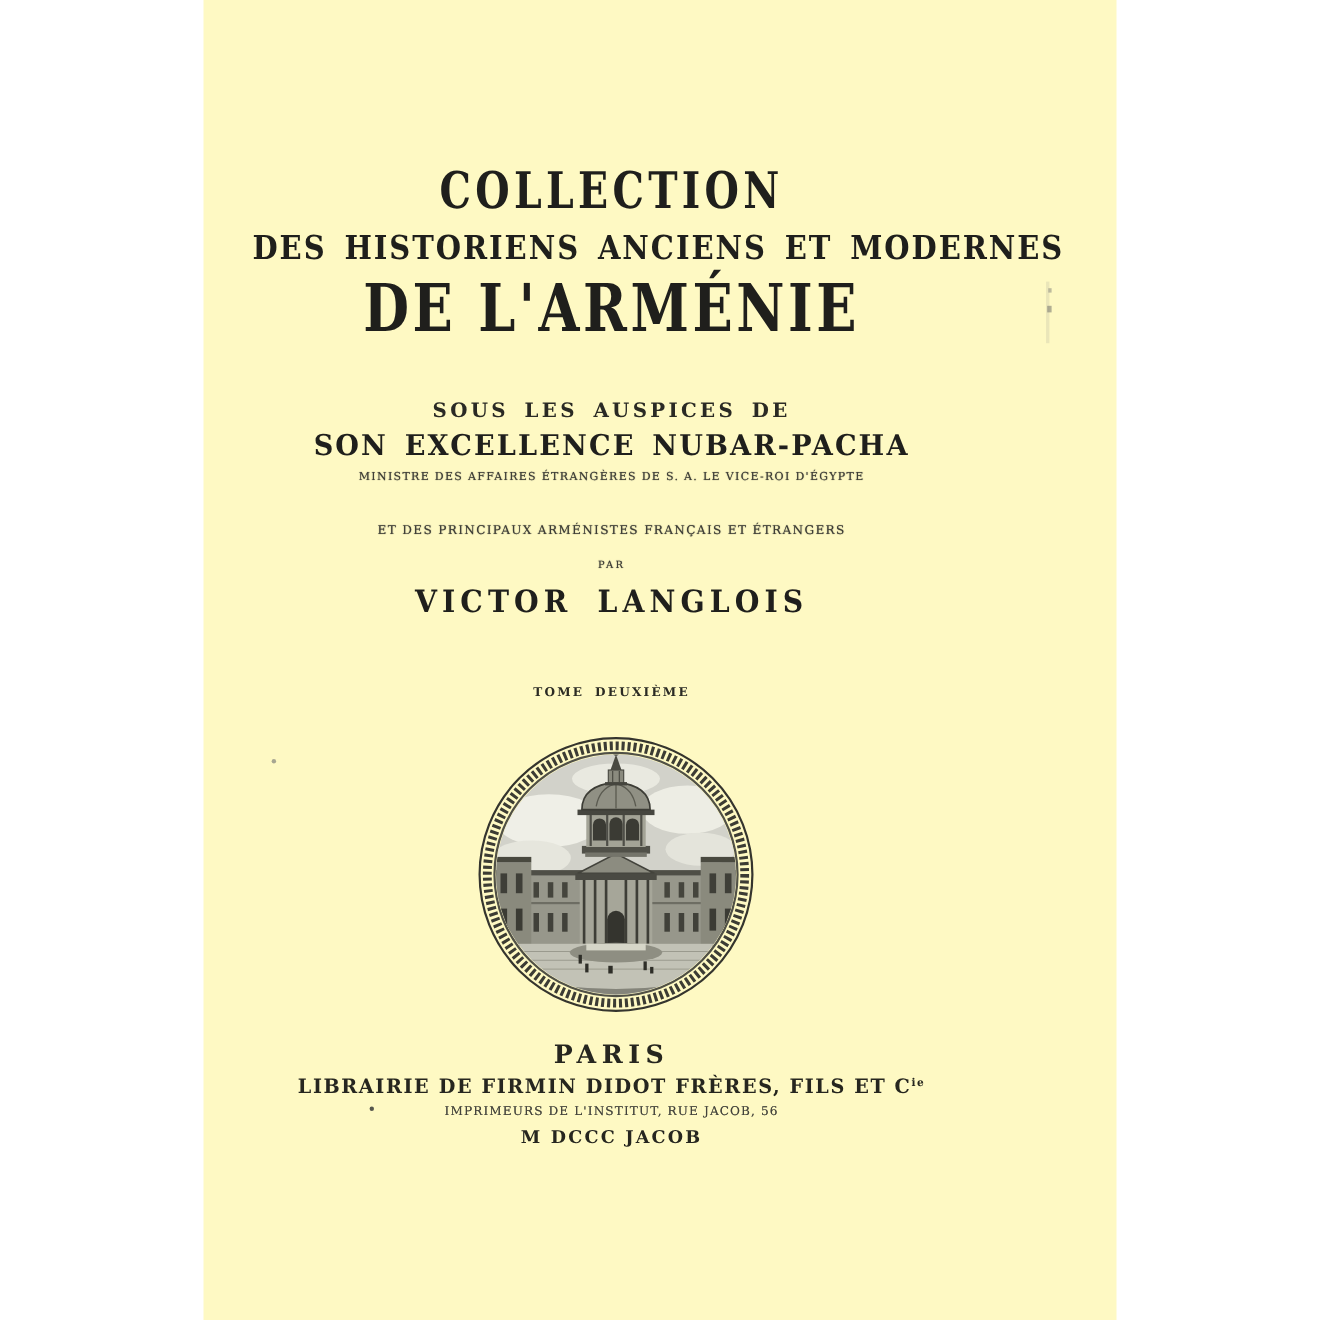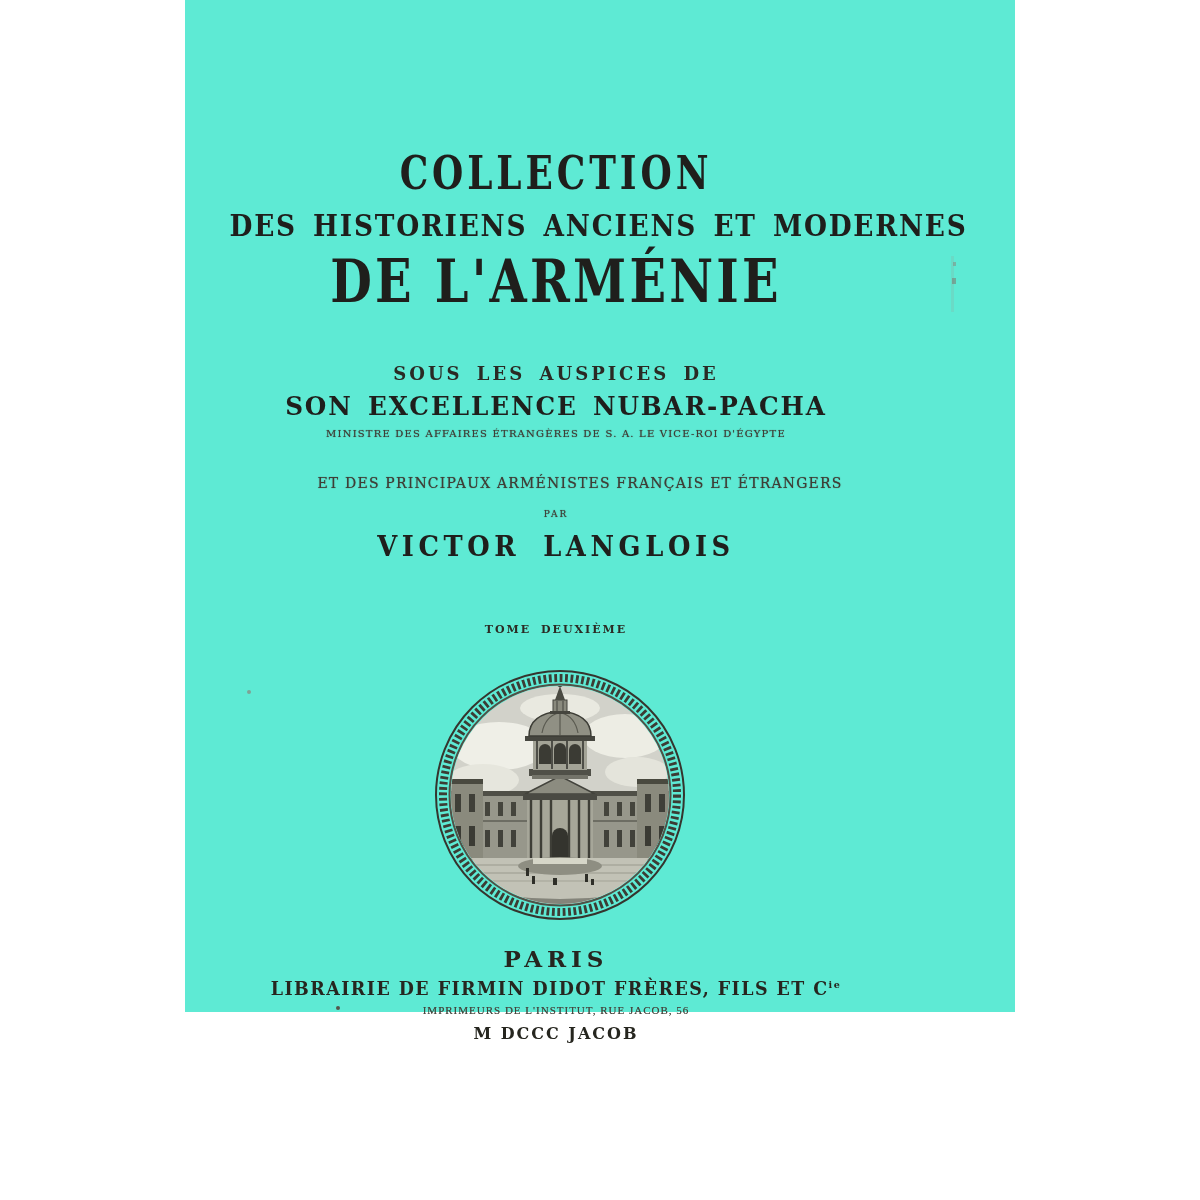--- a/index.html
+++ b/index.html
@@ -1,43 +1,43 @@
 <!DOCTYPE html>
 <html><head>
 <meta charset="utf-8">
 <style>
   html,body{margin:0;padding:0;}
   body{
     width:1200px;height:1200px;background:#ffffff;overflow:hidden;
     font-family:"DejaVu Serif","Liberation Serif",serif;
   }
   .page{
-    position:relative;margin-left:185px;width:830px;height:1012px;
-    background:#5eead4;
+    position:relative;margin-left:185px;width:830px;height:1200px;
+    background:#fef9c3;
   }
   .line{
     position:absolute;left:0;width:742px;text-align:center;
     color:#1f1f1c;white-space:nowrap;transform-origin:50% 50%;
   }
   .t-collection{top:146px;font-size:46px;font-weight:700;letter-spacing:5px;transform:scaleX(.78);}
   .t-serie-sub{top:208px;font-size:30px;font-weight:700;letter-spacing:2px;word-spacing:6px;transform:scaleX(.88);}
   .t-main{top:246px;font-size:60px;font-weight:700;letter-spacing:4px;transform:scaleX(.8);}
   .t-publiee{top:339px;font-size:10px;letter-spacing:2px;}
   .t-auspices{top:363px;font-size:18px;font-weight:700;letter-spacing:3px;word-spacing:5px;color:#2a2a24;}
   .t-patron{top:391px;font-size:26px;font-weight:700;letter-spacing:2px;word-spacing:5px;transform:scaleX(.95);}
   .t-ministre{top:428px;font-size:10px;letter-spacing:1.2px;}
   .t-concours{top:453px;font-size:9px;letter-spacing:1px;}
-  .t-principaux{top:475px;font-size:14px;letter-spacing:1.2px;padding-left:24px;}
+  .t-principaux{top:475px;font-size:11px;letter-spacing:1.2px;}
   .t-par{top:509px;font-size:9px;letter-spacing:2px;}
   .t-victor{top:530px;font-size:28px;font-weight:700;letter-spacing:5px;word-spacing:10px;transform:scaleX(.92);}
   .t-tome{top:587px;font-size:11px;font-weight:700;letter-spacing:2px;word-spacing:4px;color:#2b2b24;margin-top:36px;}
   .t-premiere{top:623px;font-size:11px;letter-spacing:1px;}
   .t-paris{top:945px;font-size:23px;font-weight:700;letter-spacing:5px;color:#26261f;}
   .t-librairie{top:978px;font-size:18px;font-weight:700;letter-spacing:1.5px;transform:scaleX(.97);color:#26261f;}
-  .t-imprimeurs{top:1004px;font-size:11px;letter-spacing:1px;font-family:Liberation Serif, serif;}
+  .t-imprimeurs{top:1004px;font-size:11px;letter-spacing:1px;}
   .t-year{top:1024px;font-size:16px;font-weight:700;letter-spacing:2px;color:#26261f;}
   .tiny{color:#3e3e36;text-shadow:0 0 1px rgba(62,62,54,.8);}
   .tiny-light{color:#44443c;text-shadow:0 0 .6px rgba(68,68,60,.7);}
   sup{font-size:.55em;vertical-align:super;}
   .vignette{position:absolute;left:248px;top:668px;width:254px;height:254px;}
   .speck{position:absolute;}
   .speck-dot-left{left:62px;top:690px;width:4px;height:4px;border-radius:50%;background:#8a8a80;opacity:.75;}
   .speck-dot-librairie{left:151px;top:1006px;width:4px;height:4px;border-radius:50%;background:#55554c;}
   .speck-streak{left:766px;top:256px;width:3px;height:56px;background:#9a9a90;opacity:.2;}
   .speck-streak-dot1{left:768px;top:262px;width:3px;height:4px;background:#88887e;opacity:.55;}

